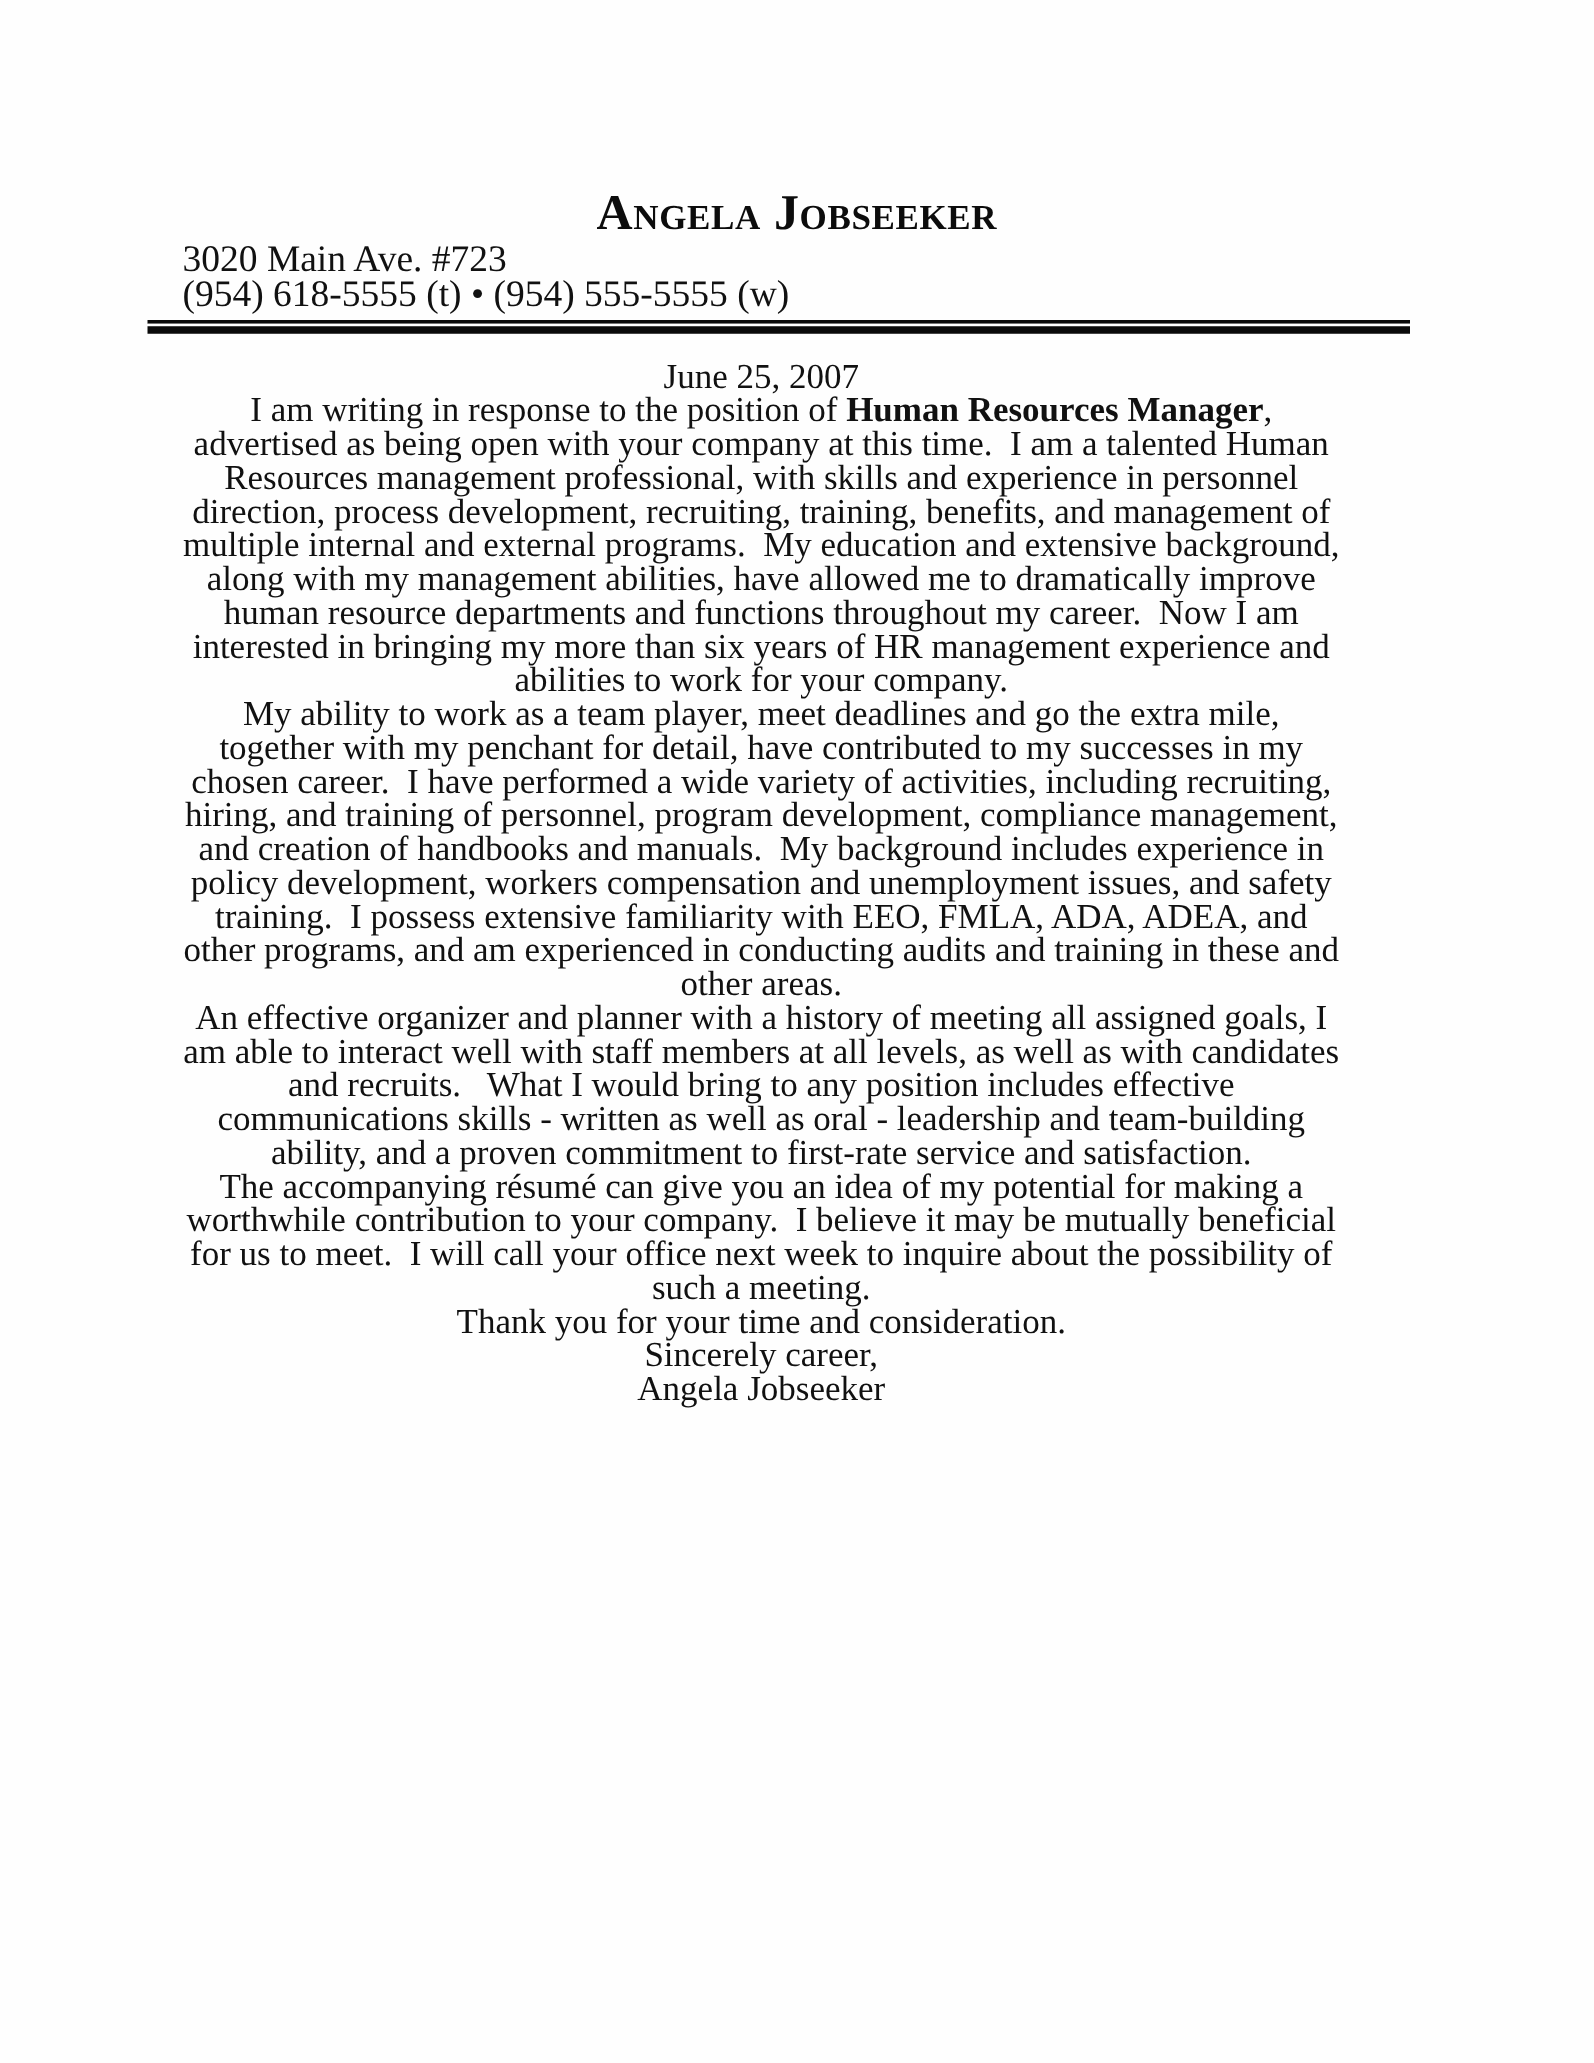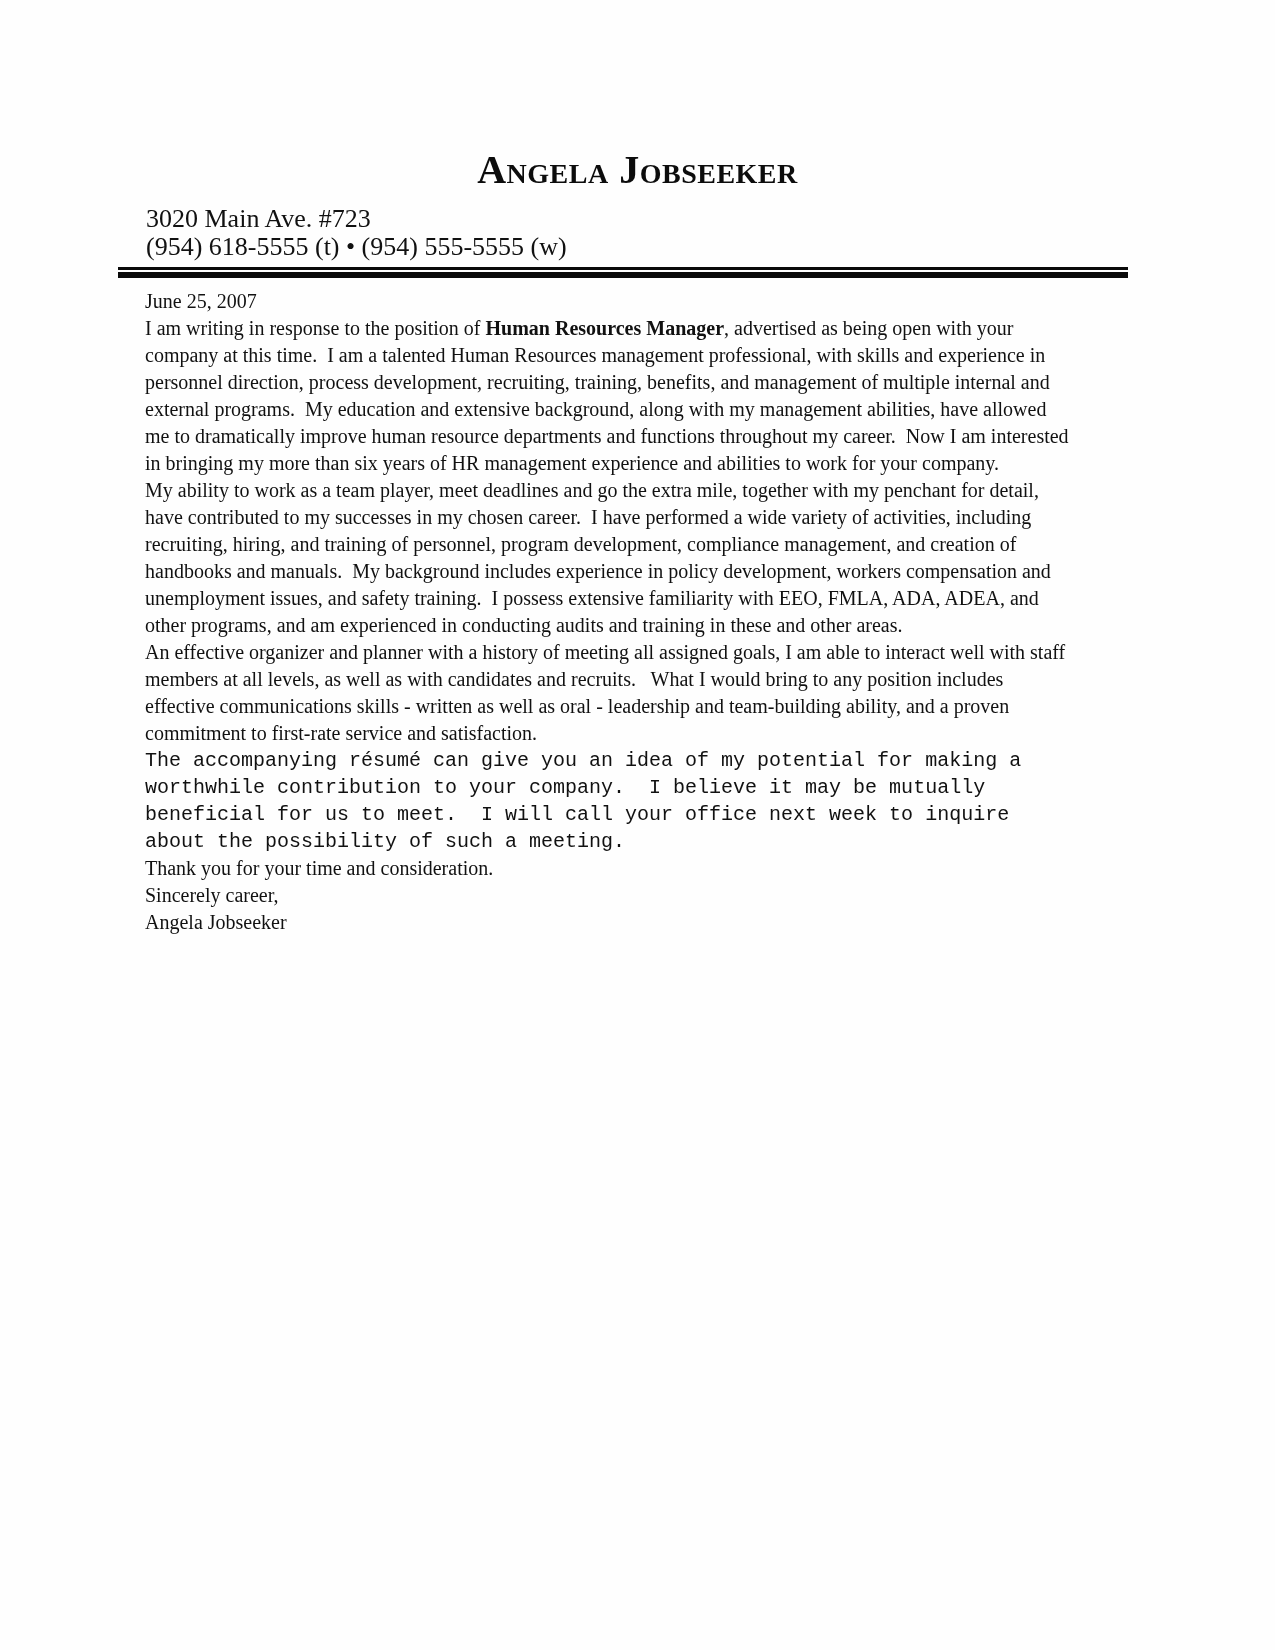--- a/index.html
+++ b/index.html
@@ -32,48 +32,49 @@
   .lh-inner {
     margin-left: 118px;
     width: 1010px;
   }
   .contact-row {
     display: flex;
     justify-content: space-between;
     align-items: flex-end;
     padding-left: 28px;
     padding-right: 80px;
-    margin-top: 13px;
-    font-size: 26px;
+    margin-top: 2px;
+    font-size: 30px;
     line-height: 28px;
   }
   .contact-right { text-align: right; }
   .lh-rule { margin-top: 6px; }
   .rule-thin  { height: 3px; background: #0a0a0a; }
   .rule-gap   { height: 2px; background: #fefefe; }
   .rule-thick { height: 6px; background: #0a0a0a; }
   
   .letter-body {
     position: absolute;
     top: 288px;
     left: 145px;
     width: 928px;
-    font-size: 20px;
+    font-size: 28px;
     line-height: 27px;
+    text-align: center;
   }
   .letter-body p, .letter-body div { margin: 0; }
   .para, .date, .salutation, .closing, .signature, .recipient div {
     white-space: pre-wrap;
   }
   .recipient   { margin-top: 28px; }
   .salutation  { margin-top: 50px; }
   .para-1      { margin-top: 56px; }
   .para-2      { margin-top: 21px; }
   .para-3      { margin-top: 21px; }
-  .para-4      { margin-top: 22px; font-family: Liberation Mono, monospace; }
+  .para-4      { margin-top: 22px; }
   .para-5      { margin-top: 22px; }
   .closing     { margin-top: 32px; }
   .signature   { margin-top: 74px; }
   .bold { font-weight: bold; }
 </style>
 </head>
 <body>
 
 <div class="page">
 

